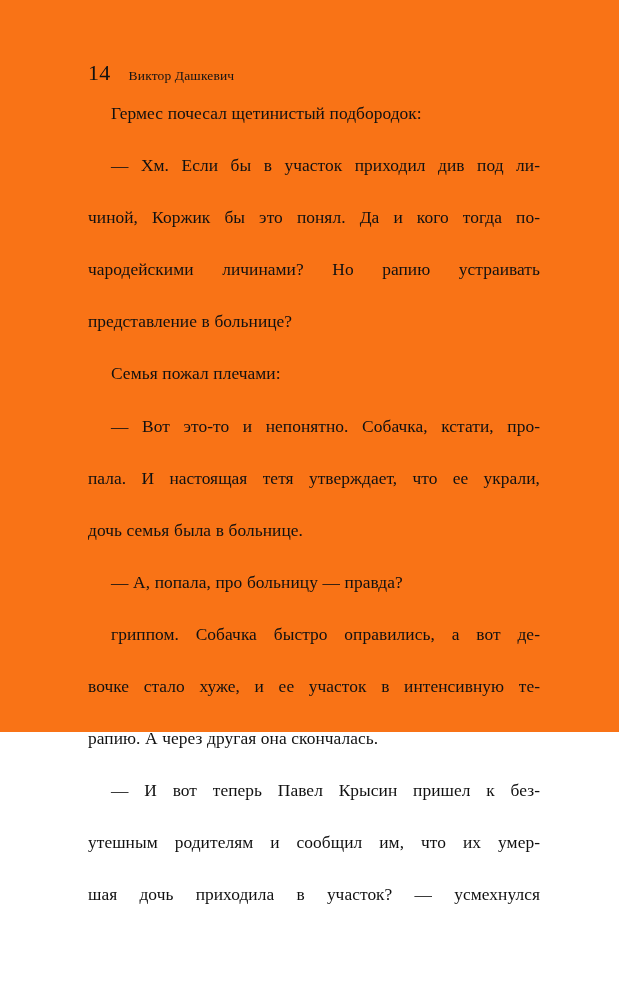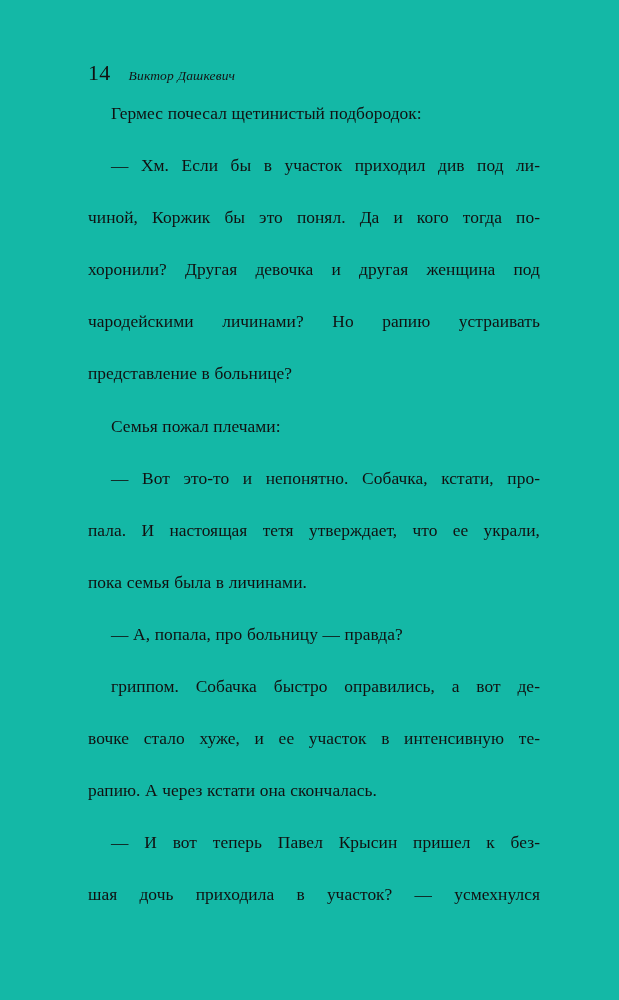--- a/index.html
+++ b/index.html
@@ -15,22 +15,22 @@
     font-family: "Liberation Serif", "DejaVu Serif", serif;
     color: #111111;
     -webkit-font-smoothing: antialiased;
   }
 
   .page {
     position: absolute;
     left: 0;
     top: 0;
     width: 619px;
-    height: 1000px;
-    background: #14b8a6;
+    height: 732px;
+    background: #f97316;
   }
 
   
   .running-head {
     position: absolute;
     left: 88px;
     top: 62px;
     width: 452px;
     height: 26px;
     display: flex;
@@ -38,21 +38,20 @@
     white-space: nowrap;
   }
   .folio {
     font-size: 22px;
     line-height: 22px;
     letter-spacing: 0.3px;
     color: #111111;
   }
   .head-author {
     margin-left: 18px;
-    font-style: italic;
     font-size: 13.5px;
     line-height: 16px;
     letter-spacing: 0.15px;
     color: #141414;
   }
 
   
   .textblock {
     position: absolute;
     left: 88px;
@@ -106,39 +105,39 @@
     <span class="head-author">Виктор Дашкевич</span>
   </div>
 
   <div class="textblock">
       <p class="para">
         <span class="ln last">Гермес почесал щетинистый подбородок:</span>
       </p>
       <p class="para">
         <span class="ln">— Хм. Если бы в участок приходил див под ли-</span>
         <span class="ln">чиной, Коржик бы это понял. Да и кого тогда по-</span>
-        <span class="ln">хоронили? Другая девочка и другая женщина под</span>
         <span class="ln">чародейскими личинами? Но рапию устраивать</span>
         <span class="ln last">представление в больнице?</span>
       </p>
       <p class="para">
         <span class="ln last">Семья пожал плечами:</span>
       </p>
       <p class="para">
         <span class="ln">— Вот это-то и непонятно. Собачка, кстати, про-</span>
         <span class="ln">пала. И настоящая тетя утверждает, что ее украли,</span>
-        <span class="ln last">пока семья была в личинами.</span>
+        <span class="ln last">дочь семья была в больнице.</span>
       </p>
       <p class="para">
         <span class="ln last">— А, попала, про больницу — правда?</span>
       </p>
       <p class="para">
         <span class="ln">гриппом. Собачка быстро оправились, а вот де-</span>
         <span class="ln">вочке стало хуже, и ее участок в интенсивную те-</span>
-        <span class="ln last">рапию. А через кстати она скончалась.</span>
+        <span class="ln last">рапию. А через другая она скончалась.</span>
       </p>
       <p class="para">
         <span class="ln">— И вот теперь Павел Крысин пришел к без-</span>
+        <span class="ln">утешным родителям и сообщил им, что их умер-</span>
         <span class="ln">шая дочь приходила в участок? — усмехнулся</span>
       </p>
     </div>
 
 </div>
 
 </body></html>

